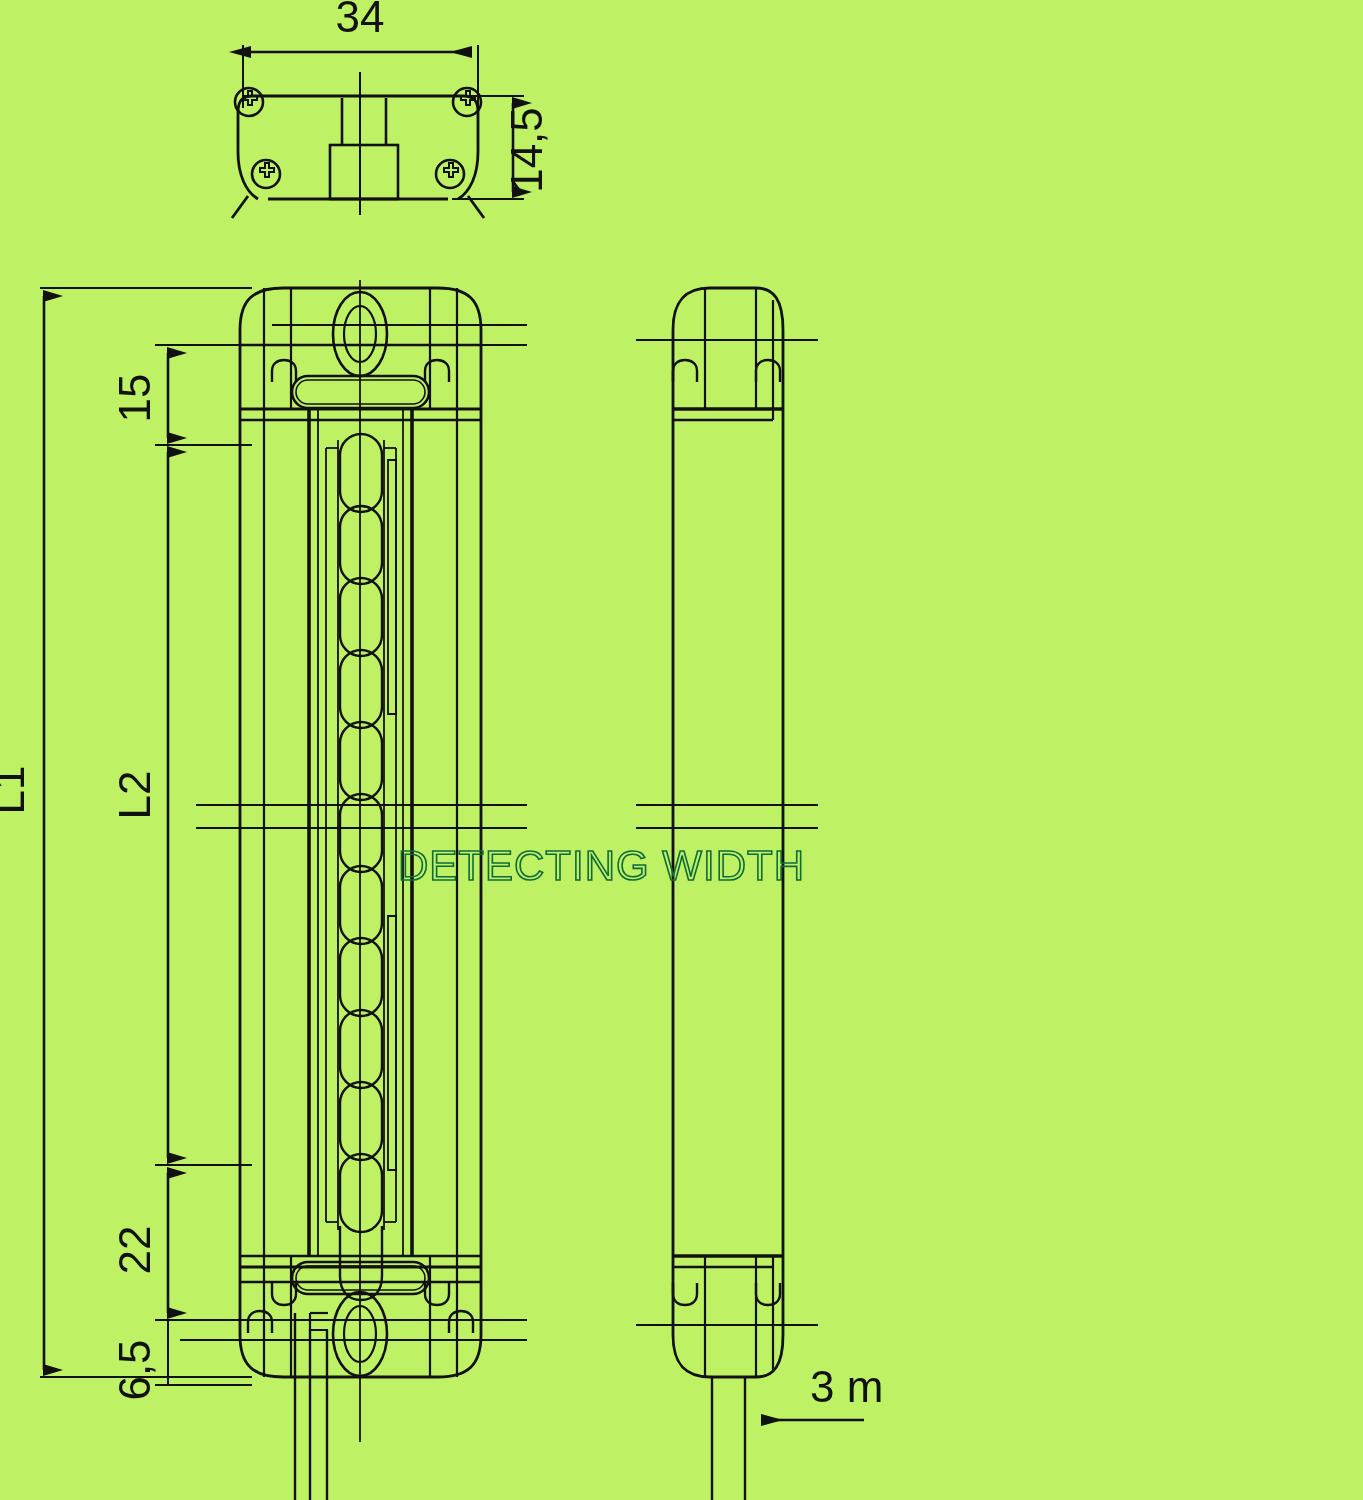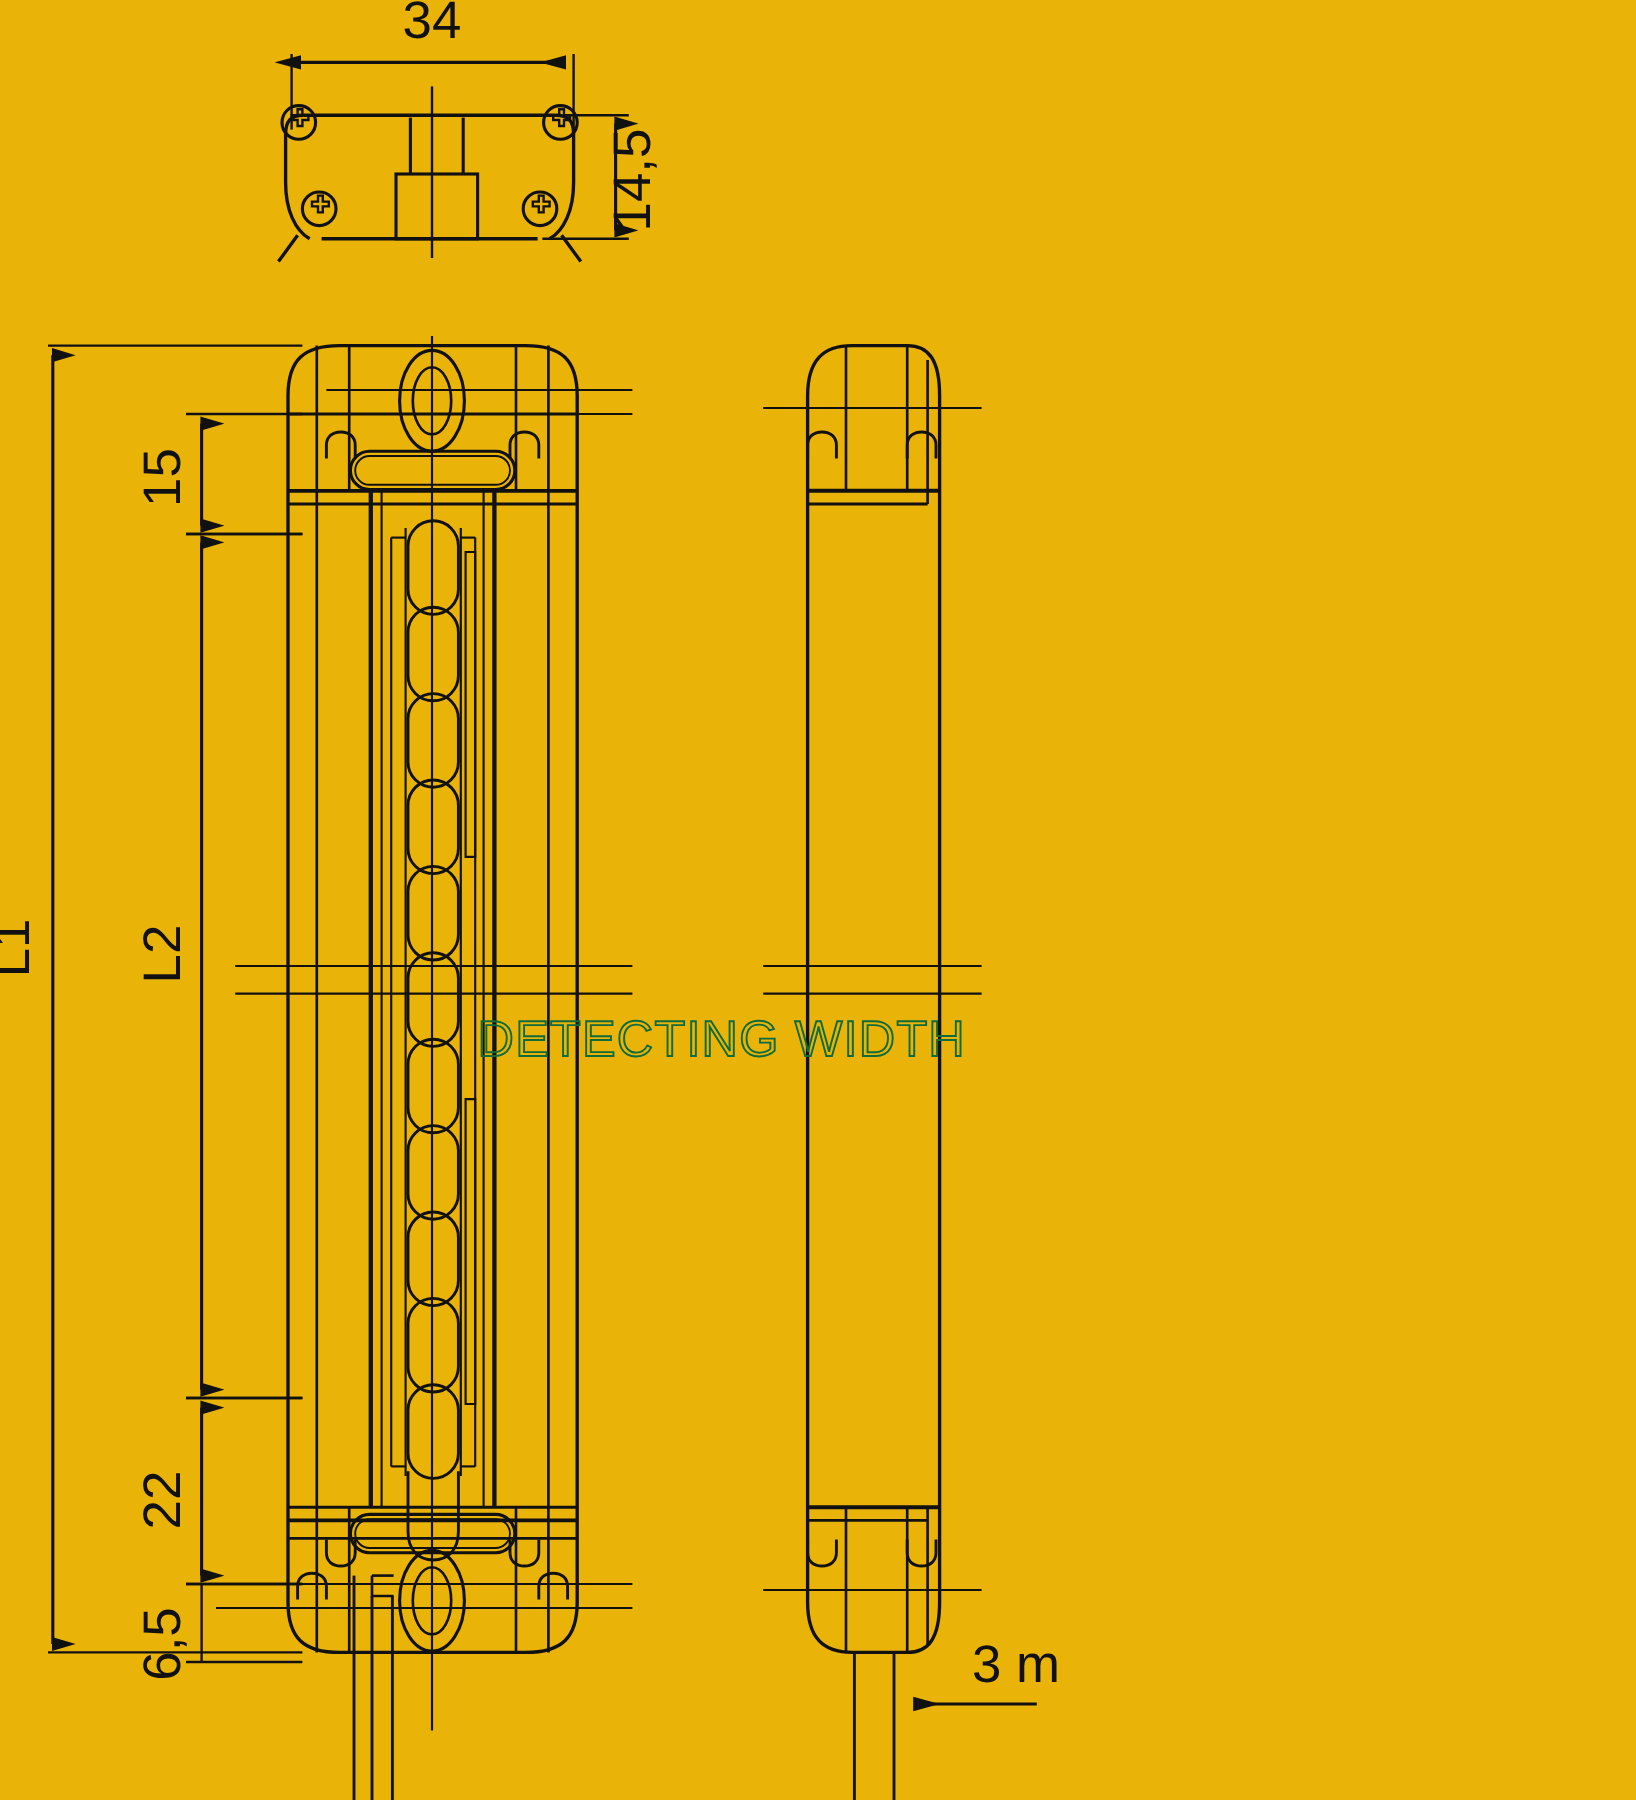--- a/index.html
+++ b/index.html
@@ -8,21 +8,21 @@
     padding: 0;
     background: #ffffff;
   }
   body {
     font-family: "Liberation Sans", sans-serif;
   }
   #drawing-root {
     position: relative;
     width: 1363px;
     height: 1500px;
-    background: #eab308;
+    background: #bef264;
     overflow: hidden;
   }
   #drawing-svg {
     display: block;
     width: 1363px;
     height: 1500px;
   }
   .dim-text-lg {
     font-family: "Liberation Sans", sans-serif;
     font-size: 44px;

